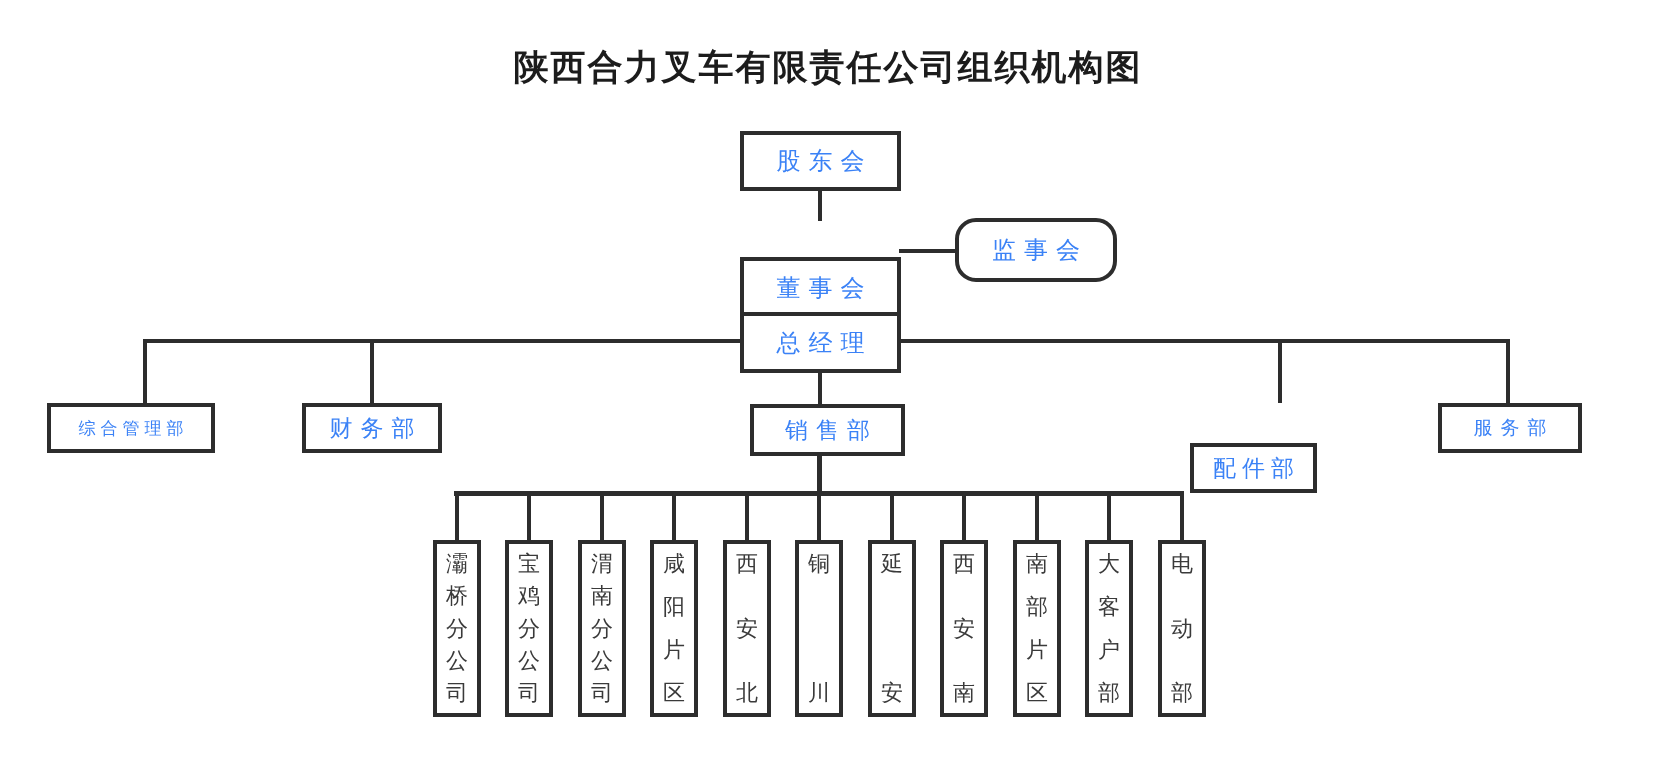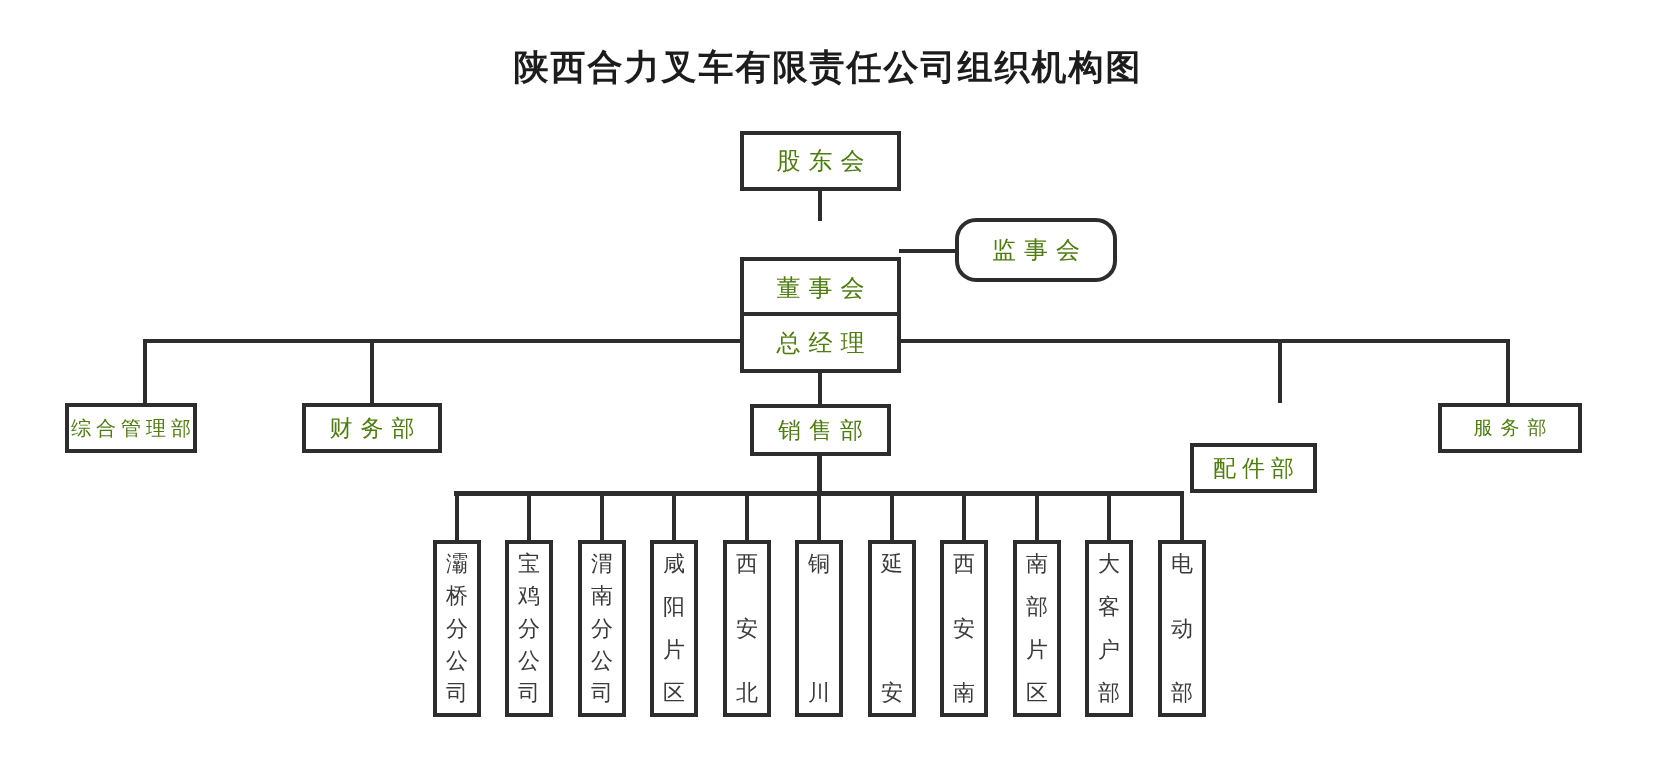--- a/index.html
+++ b/index.html
@@ -8,21 +8,21 @@
     font-family:"Liberation Serif", serif;overflow:hidden;
   }
   .chart-title{
     position:absolute;left:0;top:44px;width:100%;text-align:center;
     font-family:"Liberation Sans", sans-serif;font-weight:bold;
     font-size:35px;letter-spacing:2px;color:#1c1c1c;
   }
   .box{
     position:absolute;box-sizing:border-box;border:4px solid #2d2d2d;background:#ffffff;
     display:flex;align-items:center;justify-content:center;
-    font-size:24px;color:#4d7c0f;letter-spacing:8px;text-indent:8px;
+    font-size:24px;color:#3b82f6;letter-spacing:8px;text-indent:8px;
     white-space:nowrap;z-index:2;
   }
   .vbox{
     position:absolute;box-sizing:border-box;border:4px solid #2d2d2d;background:#ffffff;
     display:flex;flex-direction:column;align-items:center;justify-content:space-between;
     padding:9px 0;font-size:22px;color:#3a3a3a;z-index:2;
   }
   .vbox span{display:block;line-height:1;}
   .hline,.vline{position:absolute;background:#2d2d2d;z-index:1;}
 </style>
@@ -43,23 +43,23 @@
   <div class="vline" style="left:1278px;top:339px;width:4px;height:64px;"></div>
   <div class="vline" style="left:1506px;top:339px;width:4px;height:64px;"></div>
   <div class="vline" style="left:818px;top:371px;width:4px;height:33px;"></div>
   <div class="vline" style="left:817px;top:454px;width:5px;height:38px;"></div>
   <div class="hline" style="left:454px;top:491px;width:730px;height:5px;"></div>
 
   <div class="box" style="left:740px;top:131px;width:161px;height:60px;">股东会</div>
   <div class="box" style="left:740px;top:221px;width:161px;height:61px;margin-top:36px;">董事会</div>
   <div class="box" style="left:955px;top:218px;width:162px;height:64px;border-radius:21px;">监事会</div>
   <div class="box" style="left:740px;top:312px;width:161px;height:61px;">总经理</div>
-  <div class="box" style="left:65px;top:403px;width:132px;height:50px;font-size:20px;letter-spacing:5px;text-indent:5px;">综合管理部</div>
+  <div class="box" style="left:47px;top:403px;width:168px;height:50px;font-size:17px;letter-spacing:5px;text-indent:5px;">综合管理部</div>
   <div class="box" style="left:302px;top:403px;width:140px;height:50px;font-size:23px;">财务部</div>
-  <div class="box" style="left:750px;top:404px;width:141px;height:52px;font-size:23px;">销售部</div>
+  <div class="box" style="left:750px;top:404px;width:155px;height:52px;font-size:23px;">销售部</div>
   <div class="box" style="left:1190px;top:403px;width:127px;height:50px;font-size:23px;letter-spacing:6px;text-indent:6px;margin-top:40px;">配件部</div>
   <div class="box" style="left:1438px;top:403px;width:144px;height:50px;font-size:19px;">服务部</div>
 
   <div id="branches">
       <div class="vline" style="left: 455px; top: 491px; width: 4px; height: 49px;"></div>
       <div class="vbox" style="left: 433px; top: 540px; width: 48px; height: 177px;">
         <span>灞</span>
         <span>桥</span>
         <span>分</span>
         <span>公</span>

